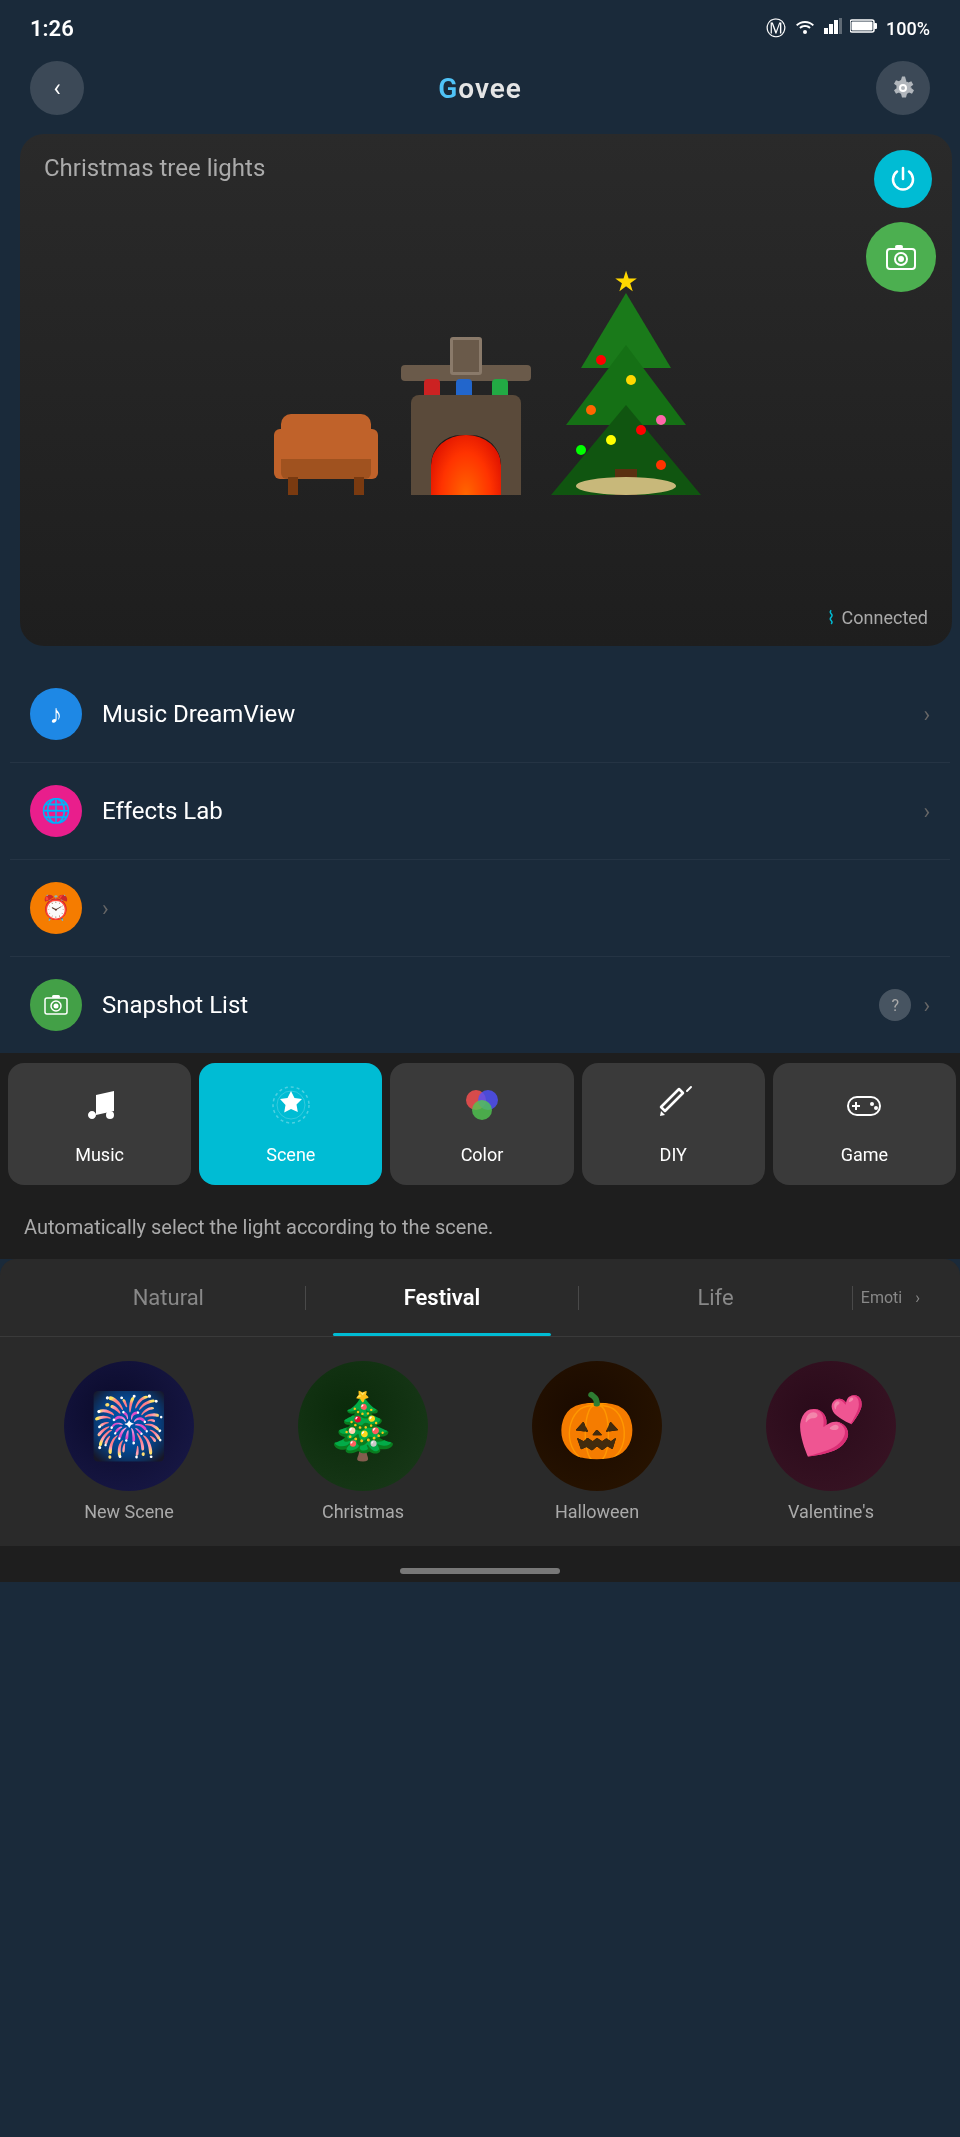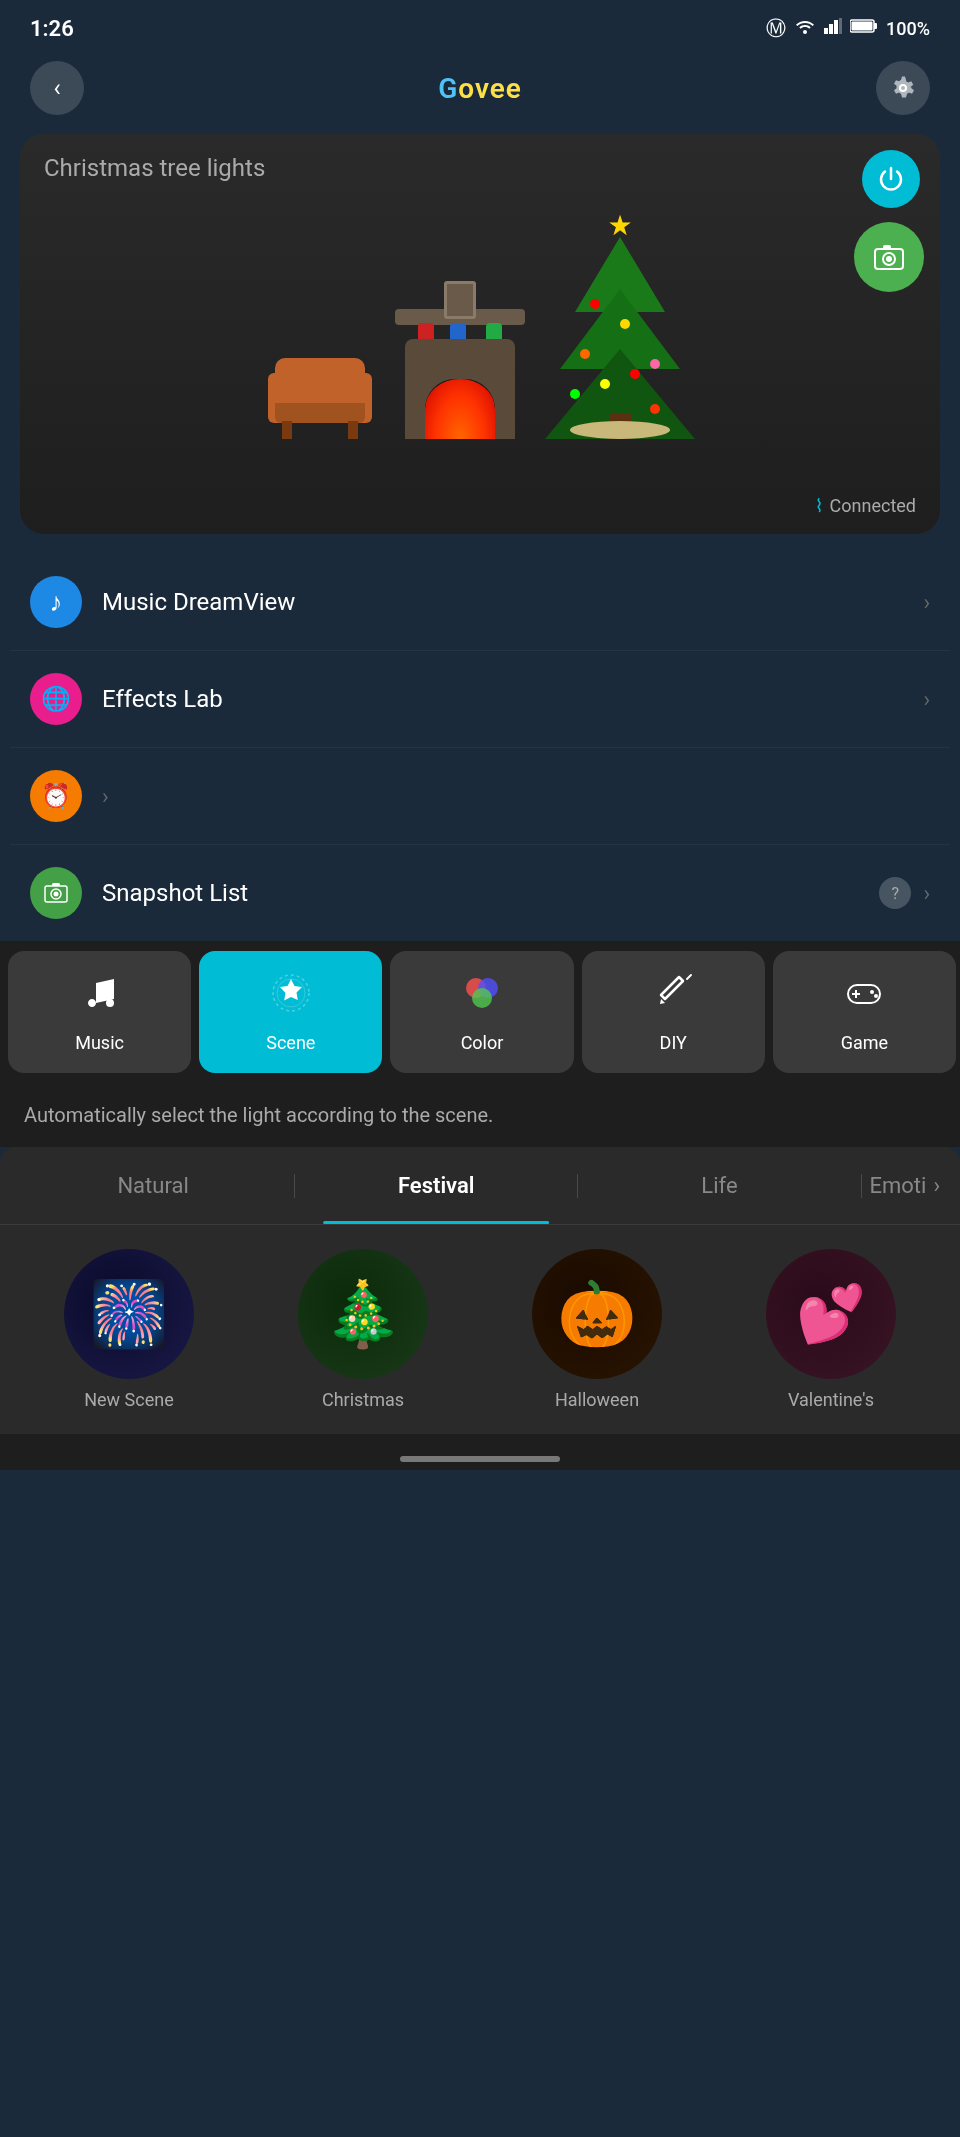--- a/index.html
+++ b/index.html
@@ -61,41 +61,41 @@
       color: white;
       font-size: 24px;
     }
     .header-title {
       font-size: 28px;
       font-weight: 600;
       color: white;
       letter-spacing: 1px;
     }
     .header-title span {
-      color: #fde047;
+      color: #e5e5e5;
     }
     .settings-btn {
       width: 54px;
       height: 54px;
       border-radius: 50%;
       background: rgba(255,255,255,0.15);
       display: flex;
       align-items: center;
       justify-content: center;
       cursor: pointer;
     }
 
     
     .device-card {
-      margin: 10px 20px 20px 20px;
+      margin: 10px 8px 20px 20px;
       background: #2a2a2a;
       border-radius: 24px;
       overflow: hidden;
       position: relative;
-      height: 400px;
+      height: 512px;
     }
     .device-title {
       position: absolute;
       top: 20px;
       left: 24px;
       font-size: 24px;
       color: #aaa;
       z-index: 10;
     }
     .power-btn {
@@ -495,21 +495,21 @@
 
     
     .scene-categories {
       background: #2a2a2a;
       margin: 0;
       border-radius: 16px 16px 0 0;
     }
     .category-tabs {
       display: flex;
       align-items: center;
-      padding: 16px 12px;
+      padding: 16px 32px;
       gap: 0;
       border-bottom: 1px solid rgba(255,255,255,0.08);
     }
     .cat-tab {
       flex: 1;
       text-align: center;
       font-size: 22px;
       color: #888;
       padding: 10px 0;
       cursor: pointer;
@@ -531,22 +531,22 @@
       border-radius: 2px;
     }
     .cat-divider {
       width: 1px;
       height: 24px;
       background: rgba(255,255,255,0.15);
     }
     .cat-more {
       display: flex;
       align-items: center;
-      gap: 7px;
-      font-size: 22px;
+      gap: 13px;
+      font-size: 16px;
       color: #888;
       cursor: pointer;
       padding: 10px 8px;
       justify-content: flex-end;
     }
 
     
     .scene-grid {
       display: grid;
       grid-template-columns: repeat(4, 1fr);

